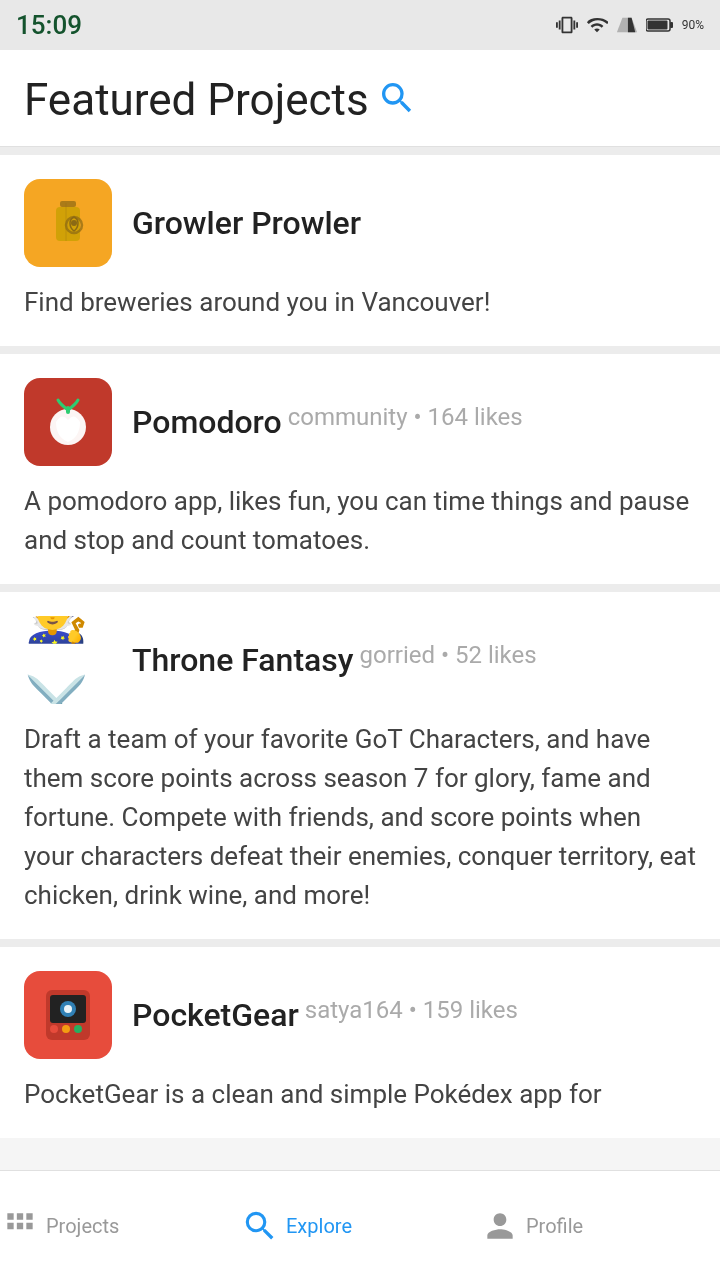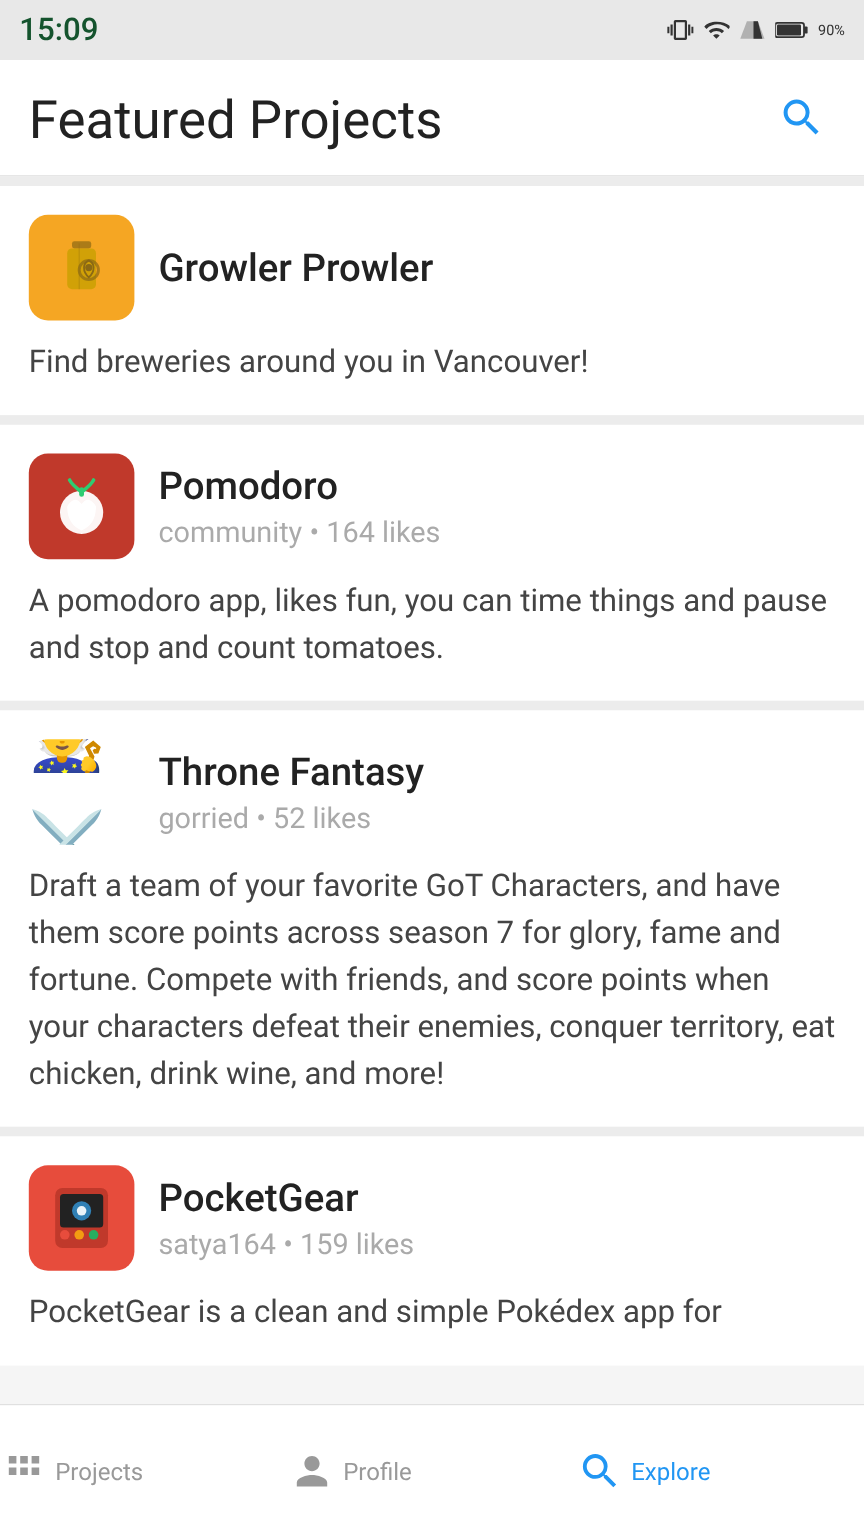--- a/index.html
+++ b/index.html
@@ -38,21 +38,21 @@
       font-size: 12px;
       color: #333;
     }
 
     
     .header {
       background: #fff;
       padding: 20px 24px 16px 24px;
       display: flex;
       align-items: center;
-      justify-content: space-between;
+      justify-content: flex-start;
       border-bottom: 1px solid #e0e0e0;
     }
     .header-title {
       font-size: 44px;
       font-weight: 400;
       color: #222;
     }
     .search-icon-btn {
       cursor: pointer;
       padding: 8px;
@@ -89,21 +89,20 @@
       flex-shrink: 0;
       display: flex;
       align-items: center;
       justify-content: center;
       font-size: 44px;
       overflow: hidden;
     }
 
     .project-info {
       display: flex;
-      flex-direction: column;
       gap: 6px;
     }
 
     .project-name {
       font-size: 32px;
       font-weight: 500;
       color: #222;
     }
 
     .project-meta {
@@ -332,28 +331,28 @@
     <div class="nav-icon">
       <svg width="38" height="38" viewBox="0 0 24 24" fill="#999">
         <path d="M4 4h4v4H4zm6 0h4v4h-4zm6 0h4v4h-4zM4 10h4v4H4zm6 0h4v4h-4zm6 0h4v4h-4z"></path>
       </svg>
     </div>
     <span class="nav-label">Projects</span>
   </div>
 
   <div class="nav-item">
     <div class="nav-icon">
+      <svg width="38" height="38" viewBox="0 0 24 24" fill="#2196f3">
+        <path d="M15.5 14h-.79l-.28-.27A6.471 6.471 0 0 0 16 9.5 6.5 6.5 0 1 0 9.5 16c1.61 0 3.09-.59 4.23-1.57l.27.28v.79l5 4.99L20.49 19l-4.99-5zm-6 0C7.01 14 5 11.99 5 9.5S7.01 5 9.5 5 14 7.01 14 9.5 11.99 14 9.5 14z"></path>
+      </svg>
+    </div>
+    <span class="nav-label active">Explore</span>
+  </div>
+
+  <div class="nav-item">
+    <div class="nav-icon">
       <svg width="38" height="38" viewBox="0 0 24 24" fill="#999">
         <path d="M12 12c2.21 0 4-1.79 4-4s-1.79-4-4-4-4 1.79-4 4 1.79 4 4 4zm0 2c-2.67 0-8 1.34-8 4v2h16v-2c0-2.66-5.33-4-8-4z"></path>
       </svg>
     </div>
     <span class="nav-label">Profile</span>
   </div>
-
-  <div class="nav-item">
-    <div class="nav-icon">
-      <svg width="38" height="38" viewBox="0 0 24 24" fill="#2196f3">
-        <path d="M15.5 14h-.79l-.28-.27A6.471 6.471 0 0 0 16 9.5 6.5 6.5 0 1 0 9.5 16c1.61 0 3.09-.59 4.23-1.57l.27.28v.79l5 4.99L20.49 19l-4.99-5zm-6 0C7.01 14 5 11.99 5 9.5S7.01 5 9.5 5 14 7.01 14 9.5 11.99 14 9.5 14z"></path>
-      </svg>
-    </div>
-    <span class="nav-label active">Explore</span>
-  </div>
 </div>
 
 </body></html>

